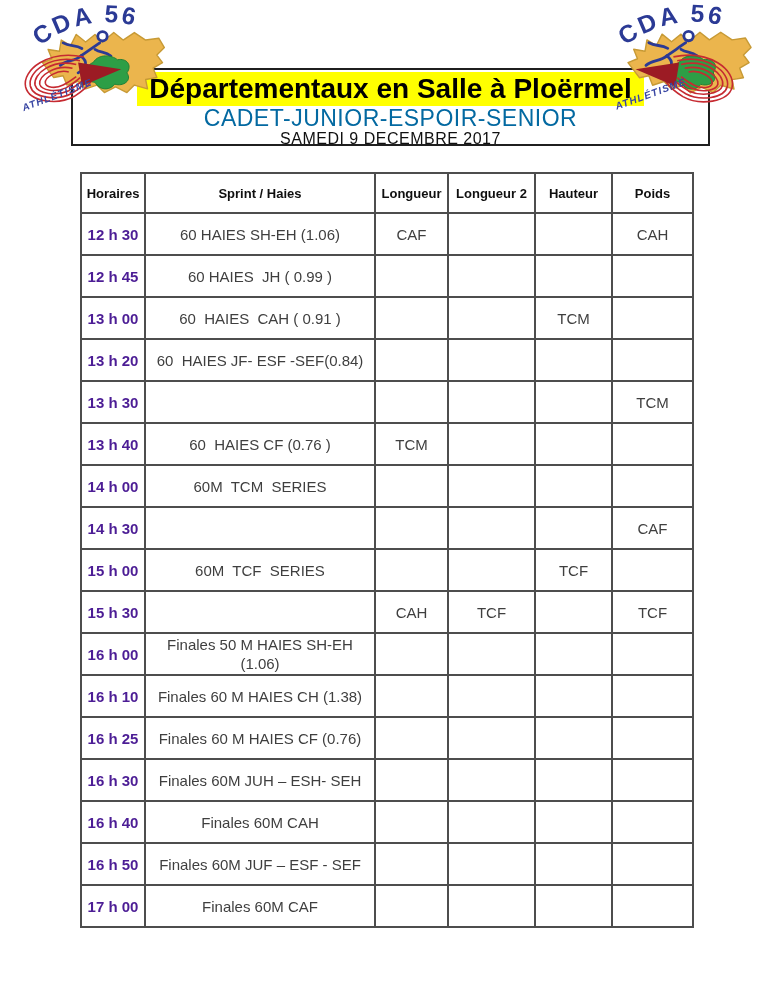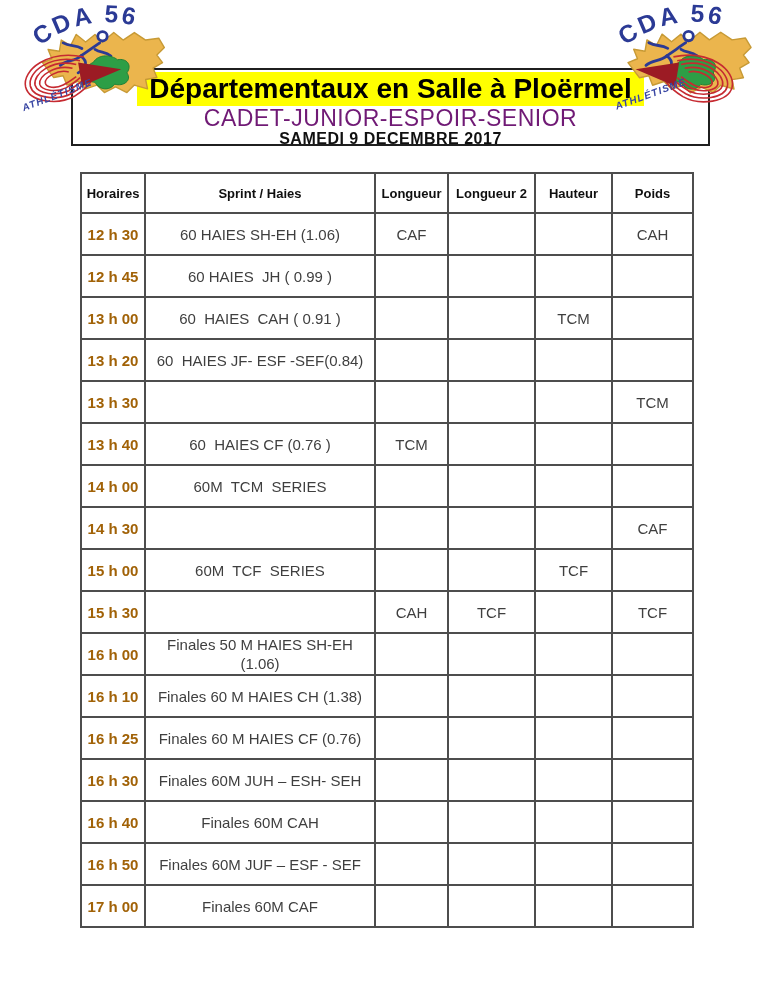--- a/index.html
+++ b/index.html
@@ -4,35 +4,35 @@
 <style>
   html,body{margin:0;padding:0;background:#fff;}
   .page{position:relative;width:768px;height:990px;background:#ffffff;overflow:hidden;
         font-family:"Liberation Sans",sans-serif;}
 
   
   .header-box{position:absolute;left:71px;top:68px;width:635px;height:74px;
               border:2px solid #1f1f1f;background:transparent;text-align:center;z-index:1;}
   .title-band{display:inline-block;background:#ffff00;padding:1px 12px;margin-top:2px;
               font-weight:bold;font-size:28px;line-height:32px;color:#000;white-space:nowrap;}
-  .subtitle{font-size:23px;line-height:24px;color:#701a75;letter-spacing:0.5px;}
-  .date-line{font-size:16px;line-height:17px;font-weight:bold;color:#101010;letter-spacing:0.5px;}
+  .subtitle{font-size:23px;line-height:24px;color:#0369a1;letter-spacing:0.5px;}
+  .date-line{font-size:16px;line-height:17px;font-weight:normal;color:#101010;letter-spacing:0.5px;}
 
   
   .logo{position:absolute;z-index:2;}
   .logo-left{left:20px;top:2px;width:150px;height:123px;}
   .logo-right{left:596px;top:2px;width:170px;height:123px;}
 
   
   table.schedule{position:absolute;left:80px;top:172px;border-collapse:collapse;table-layout:fixed;}
   .schedule th,.schedule td{border:2px solid #4d4d4d;text-align:center;vertical-align:middle;
                             padding:0 2px;overflow:hidden;}
   .schedule th{height:38px;font-size:13px;font-weight:bold;color:#0f0f0f;}
   .schedule td{height:40px;}
-  td.time{font-weight:bold;font-size:15px;color:#a16207;white-space:nowrap;}
+  td.time{font-weight:bold;font-size:15px;color:#4c1d95;white-space:nowrap;}
   td.event{font-size:15px;color:#3f3f3f;white-space:pre-wrap;line-height:19px;border-radius:10px;}
   td.cat{font-size:15px;color:#3f3f3f;}
 </style>
 </head>
 <body>
 
 <div class="page">
 
   <svg class="logo logo-left" viewBox="0 0 160 130">
     <path d="M30,72 L24,64 L34,60 L30,50 L42,52 L44,40 L54,46 L60,34 L70,42 L80,34 L88,42 L100,32 L110,40 L122,32 L134,40 L148,38 L154,48 L146,56 L152,64 L142,70 L146,80 L134,82 L136,92 L122,88 L114,96 L102,90 L90,96 L82,88 L70,92 L62,84 L50,88 L46,78 L36,80 Z" fill="#ebb54d" stroke="#c79a35" stroke-width="1.5" stroke-linejoin="round"></path>

